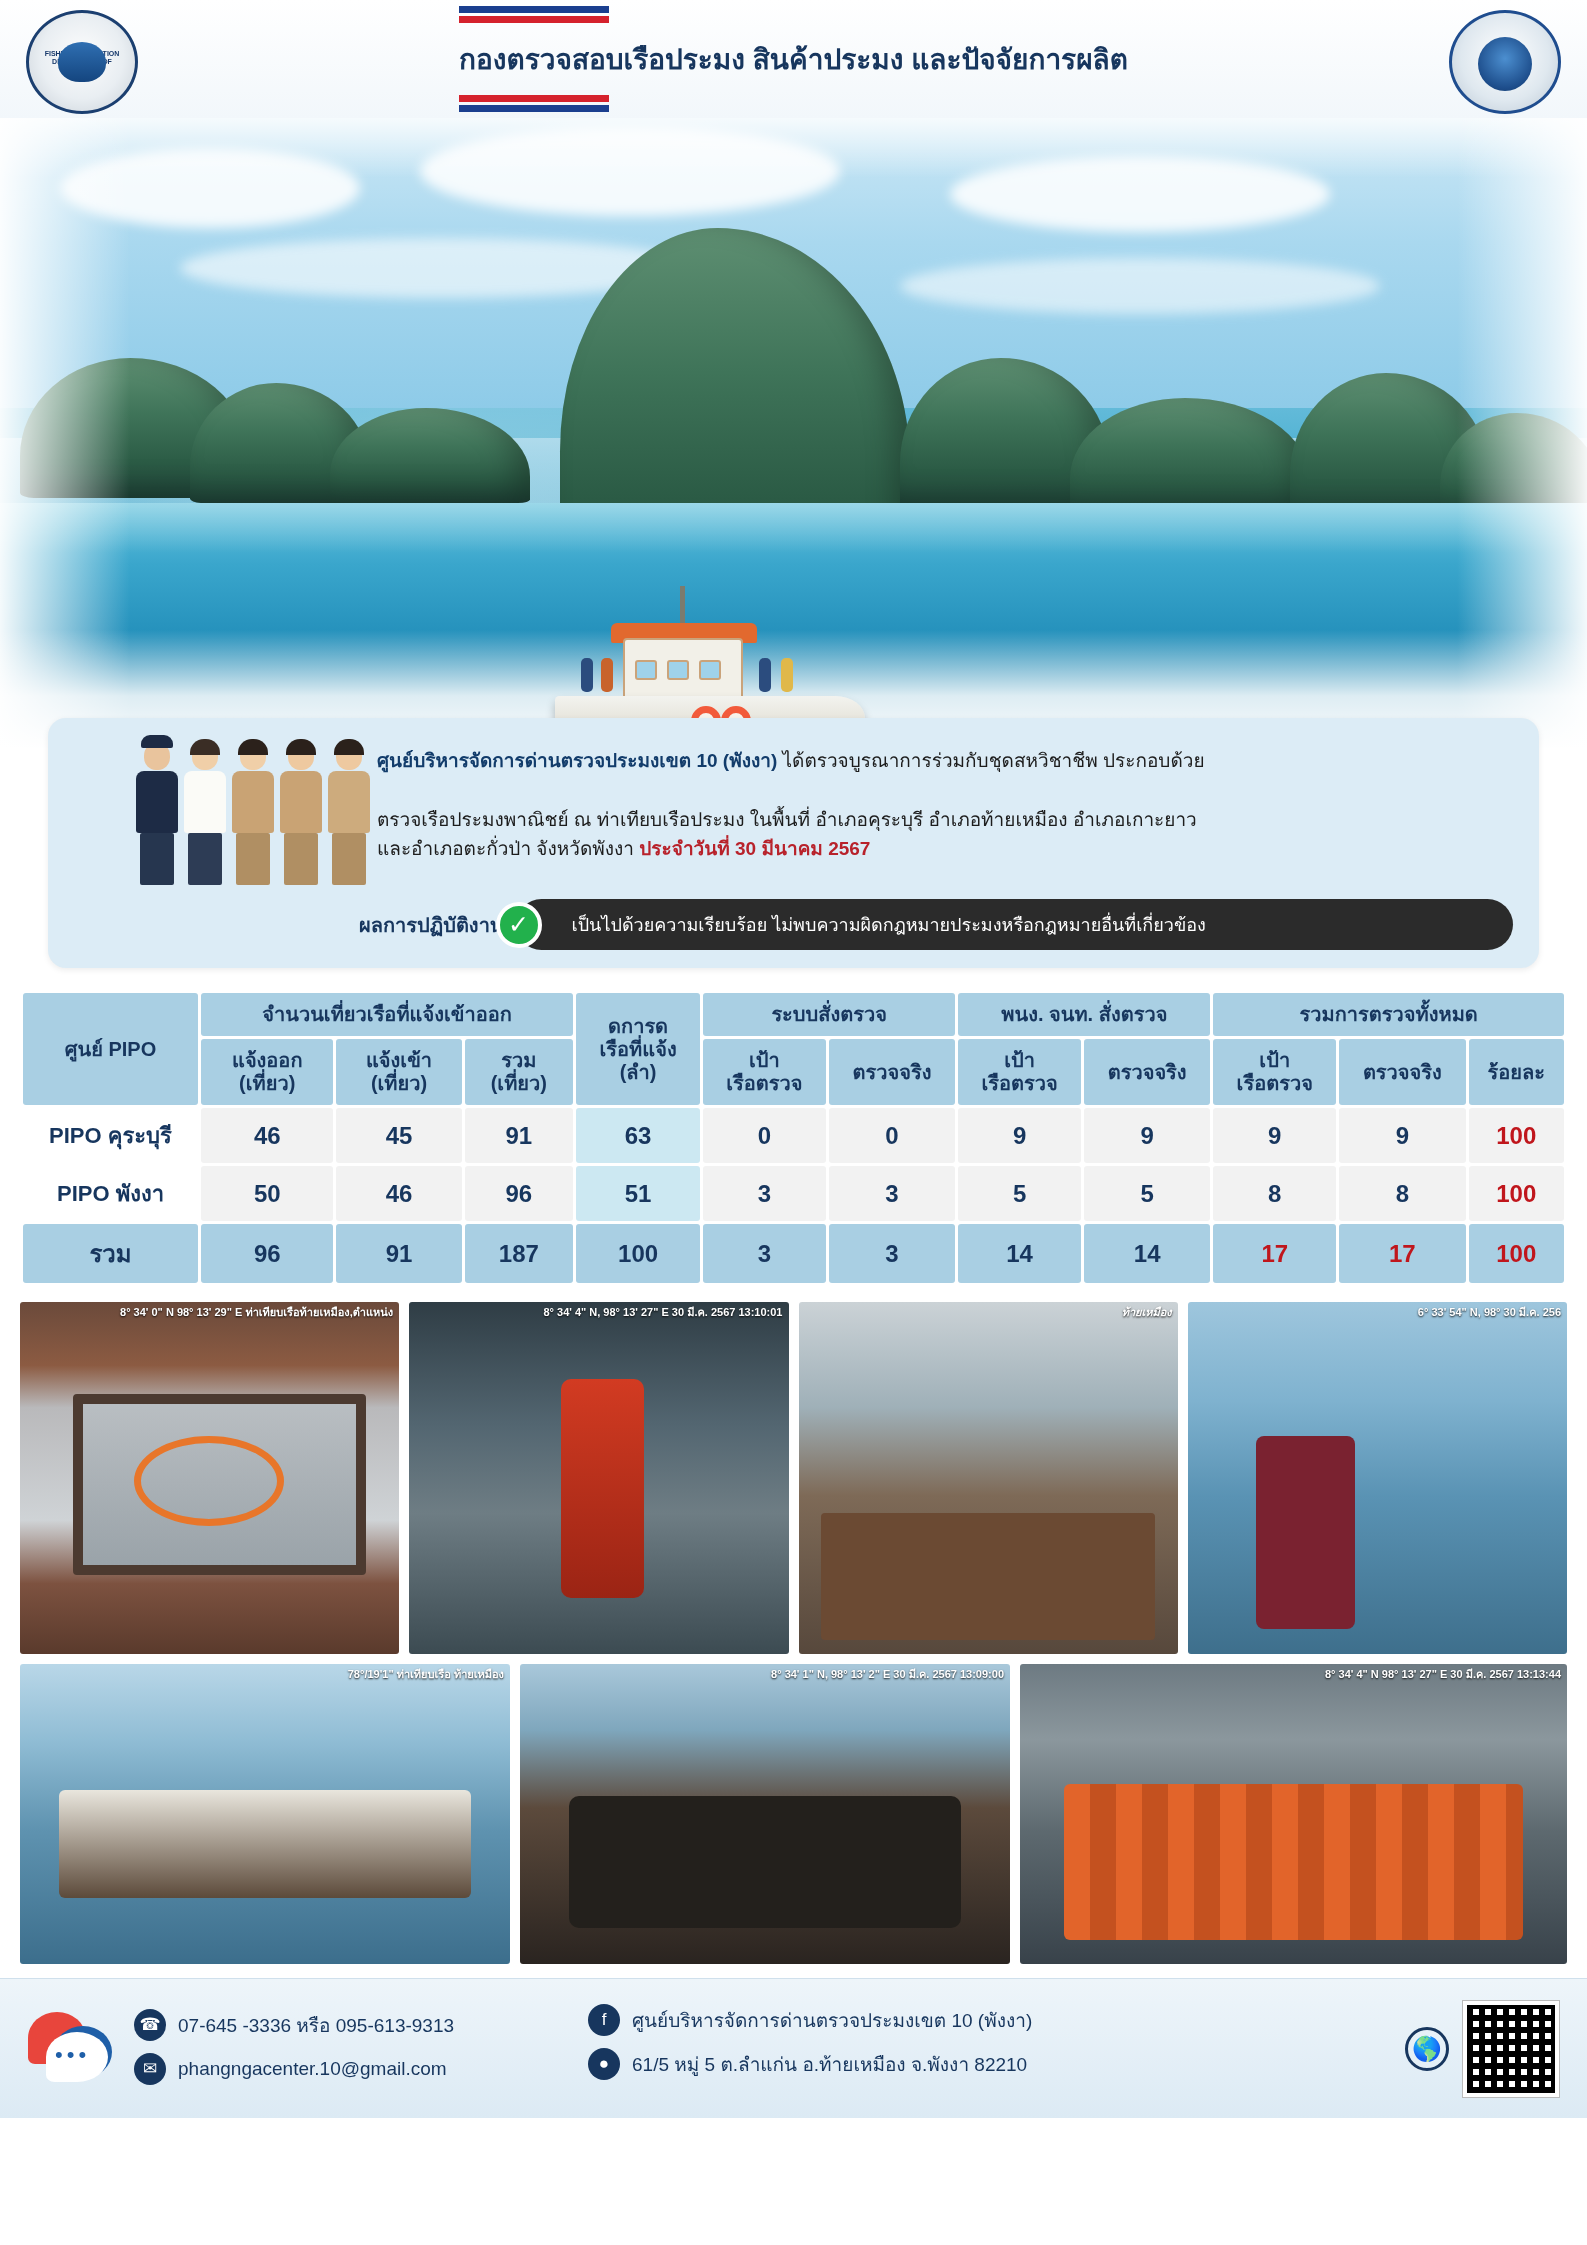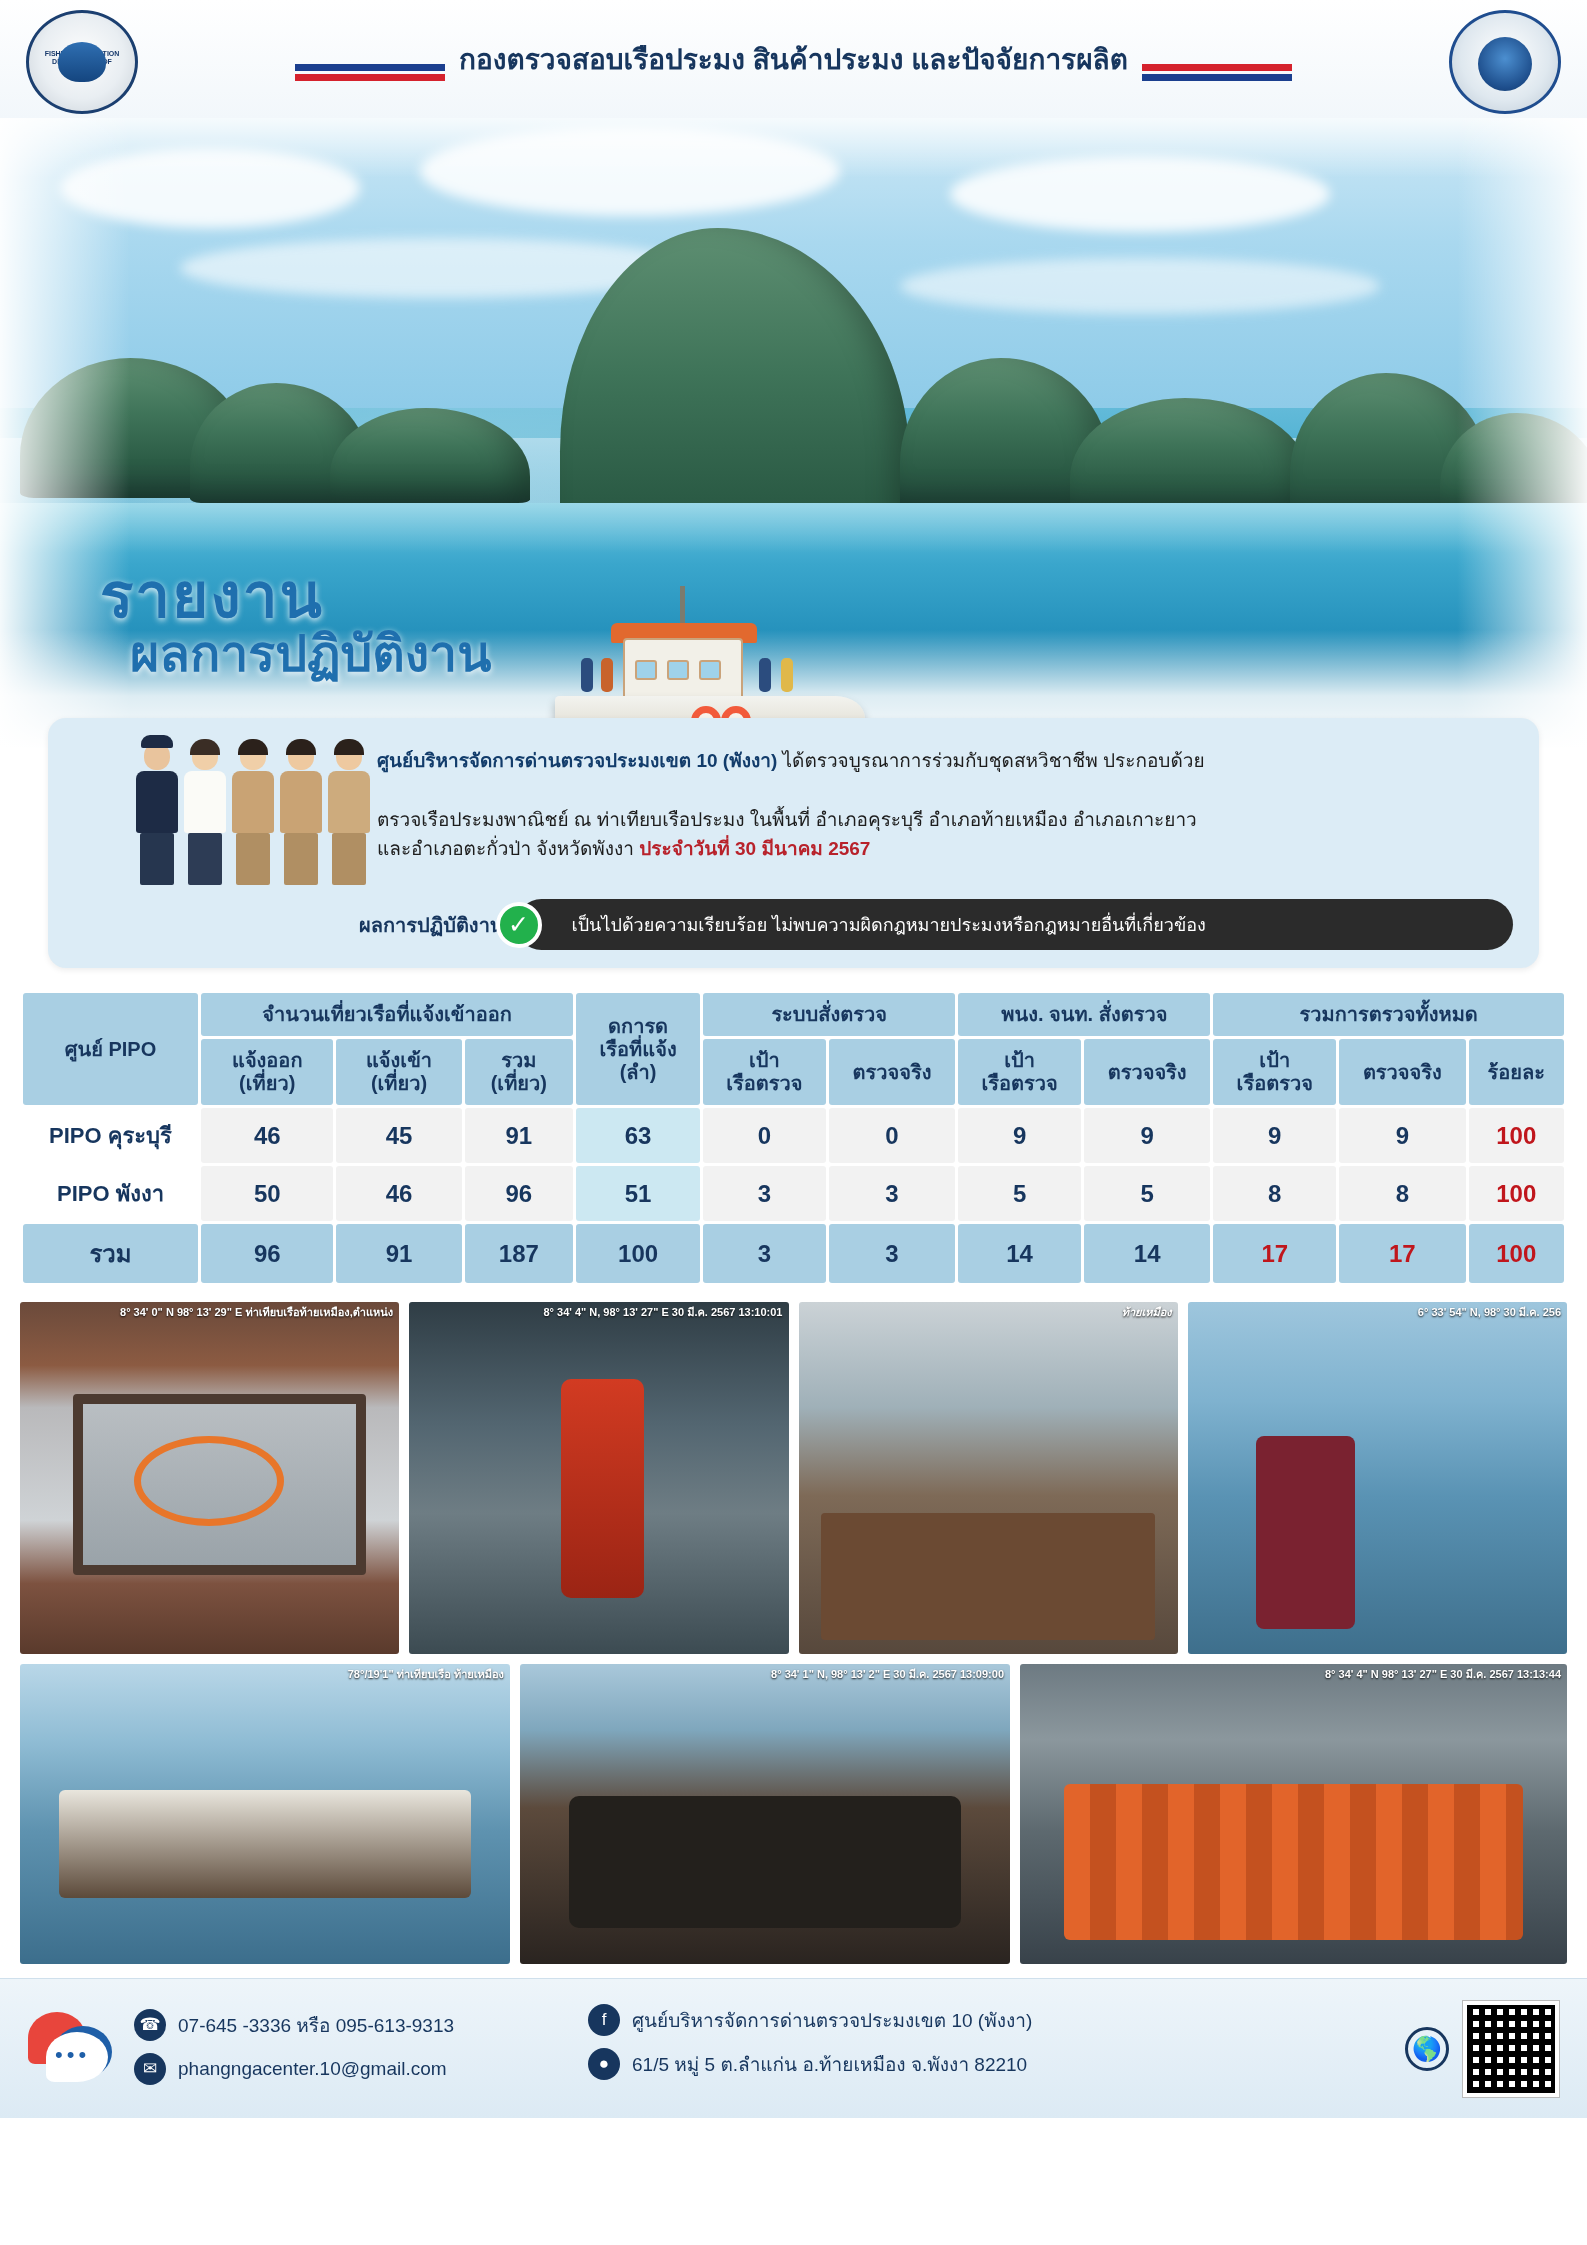--- a/index.html
+++ b/index.html
@@ -38,21 +38,21 @@
   .seal-left::after {
     content:""; position:absolute; left:50%; top:50%; transform:translate(-50%,-50%);
     width:48px; height:40px; border-radius: 50% 50% 45% 45%;
     background: linear-gradient(180deg,#2f6fb2,#14457f);
   }
   .seal-right::after {
     content:""; position:absolute; left:50%; top:52%; transform:translate(-50%,-50%);
     width:54px; height:54px; border-radius:50%;
     background: radial-gradient(circle at 50% 40%, #4c8fd0 0%, #1d4d8b 70%, #123661 100%);
   }
-  .header-title-wrap { display:flex; align-items:flex-end; gap:14px; }
+  .header-title-wrap { display:flex; align-items:flex-start; gap:14px;flex-direction:column; }
   .flag-dash { display:flex; flex-direction:column; width:150px; gap:3px; }
   .flag-dash i { display:block; height:7px; }
   .flag-dash i.b { background:#1b3f8f; }
   .flag-dash i.r { background:#d5222d; }
   .header-title {
     font-size: 28px; font-weight: bold; color: #17365e; white-space: nowrap;
   }
 
   
   .hero {
@@ -336,24 +336,20 @@
     <div class="hull"></div>
     <div class="buoy b1"></div>
       <div class="buoy b2"></div>
   </div>
 
   <div class="hero-fade-top"></div>
   <div class="hero-fade-left"></div>
   <div class="hero-fade-right"></div>
   <div class="hero-fade-bottom"></div>
 
-  <div class="main-heading">
-    <div class="l1">รายงาน</div>
-    <div class="l2">ผลการปฏิบัติงาน</div>
-  </div>
 </div>
 
 <div class="summary">
   <div class="summary-row">
     <div class="officers">
       <div class="officer">
         <div class="cap" style="background:#1d2b45;"></div>
         <div class="head" style="background:#e9c49d;"></div>
         <div class="body" style="background:#1d2b45;"></div>
         <div class="legs" style="background:#26364f;"></div>

